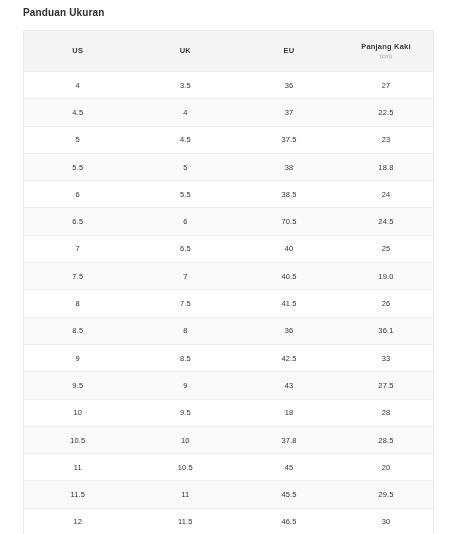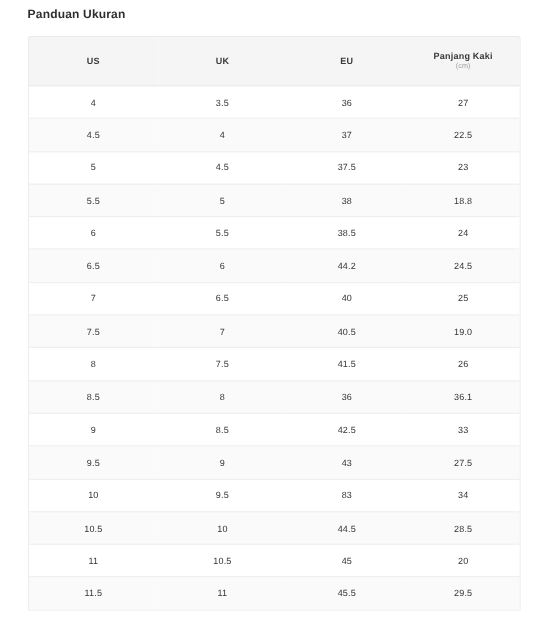--- a/index.html
+++ b/index.html
@@ -165,21 +165,21 @@
           </tr>
           <tr class="odd">
             <td>6</td>
             <td>5.5</td>
             <td>38.5</td>
             <td>24</td>
           </tr>
           <tr class="even">
             <td>6.5</td>
             <td>6</td>
-            <td>44.2</td>
+            <td>70.5</td>
             <td>24.5</td>
           </tr>
           <tr class="odd">
             <td>7</td>
             <td>6.5</td>
             <td>40</td>
             <td>25</td>
           </tr>
           <tr class="even">
             <td>7.5</td>
@@ -207,38 +207,44 @@
           </tr>
           <tr class="even">
             <td>9.5</td>
             <td>9</td>
             <td>43</td>
             <td>27.5</td>
           </tr>
           <tr class="odd">
             <td>10</td>
             <td>9.5</td>
-            <td>83</td>
-            <td>34</td>
+            <td>18</td>
+            <td>28</td>
           </tr>
           <tr class="even">
             <td>10.5</td>
             <td>10</td>
-            <td>44.5</td>
+            <td>37.8</td>
             <td>28.5</td>
           </tr>
           <tr class="odd">
             <td>11</td>
             <td>10.5</td>
             <td>45</td>
             <td>20</td>
           </tr>
           <tr class="even">
             <td>11.5</td>
             <td>11</td>
             <td>45.5</td>
             <td>29.5</td>
           </tr>
+          <tr class="odd">
+            <td>12</td>
+            <td>11.5</td>
+            <td>46.5</td>
+            <td>30</td>
+          </tr>
         </tbody>
     </table>
   </div>
 
 </div>
 
 </body></html>

